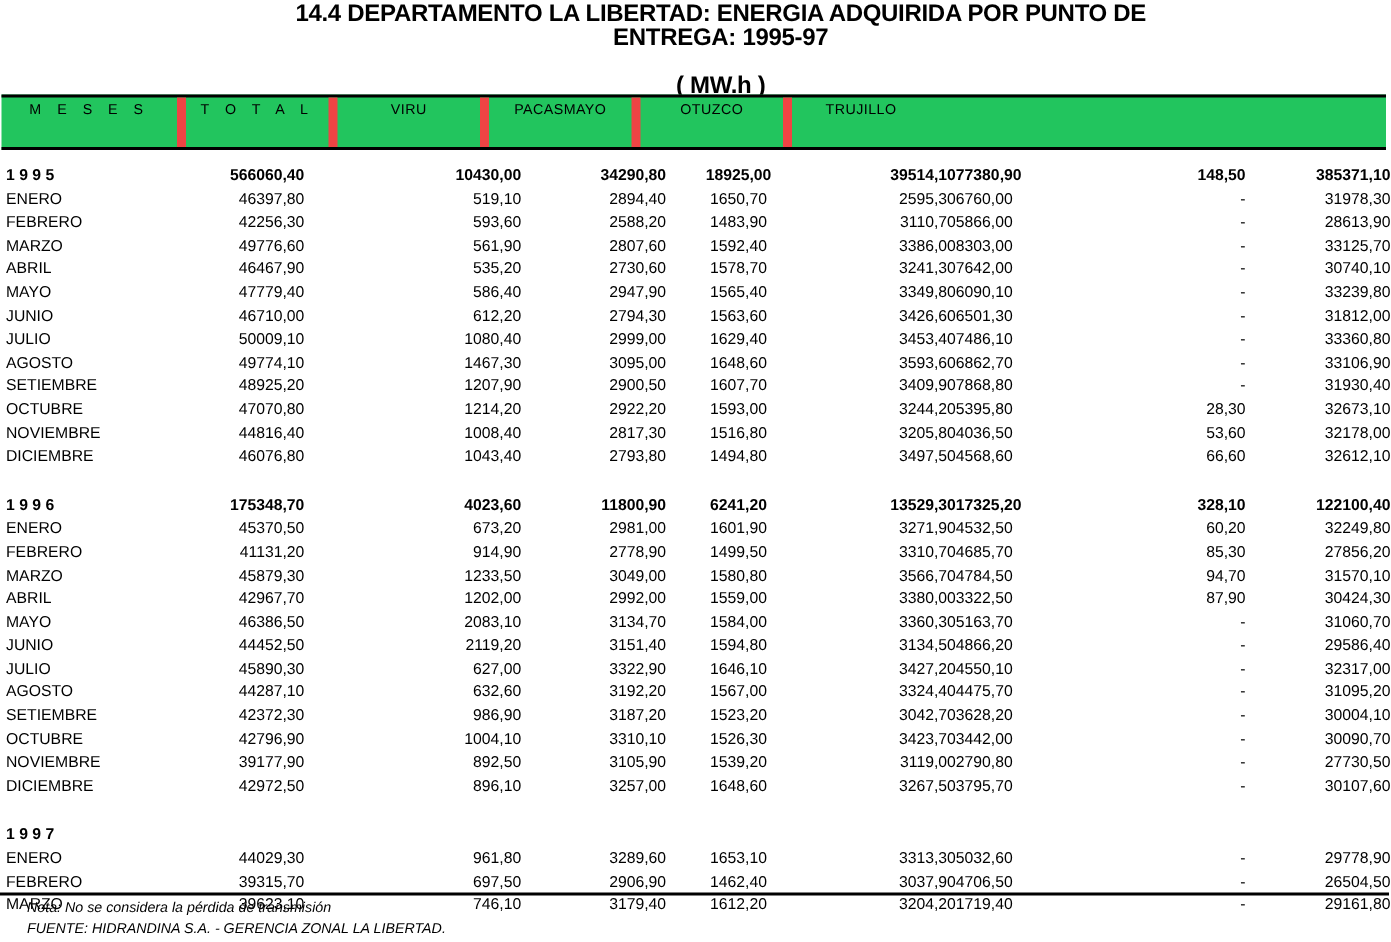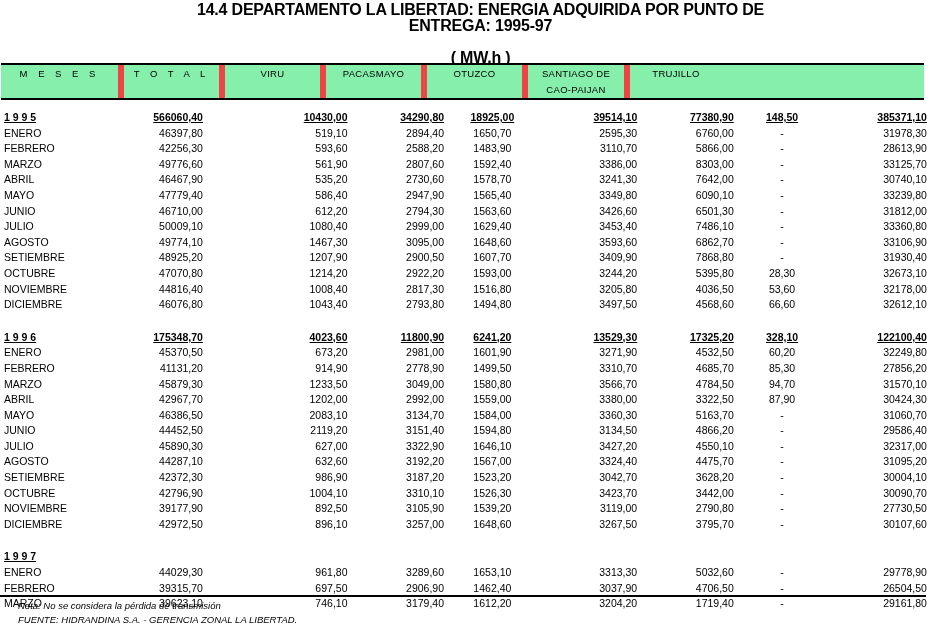--- a/index.html
+++ b/index.html
@@ -4,37 +4,37 @@
 <style>
   html, body { margin: 0; padding: 0; background: #ffffff; }
   body { width: 927px; height: 628px; position: relative; overflow: hidden;
          font-family: "Liberation Sans", sans-serif; color: #000; }
   .title { position: absolute; left: 0; width: 927px; text-align: center;
            font-weight: bold; font-size: 16px; line-height: 16px; letter-spacing: -0.2px; padding-left: 17px; }
   .t1 { top: 2px; }
   .t2 { top: 18px; }
   .t3 { top: 50px; }
   .hdr { position: absolute; top: 63px; left: 1px; width: 923px; height: 33px;
-         background: #86efac; border-top: 2px solid #000; border-bottom: 2px solid #000; display: flex; }
+         background: #22c55e; border-top: 2px solid #000; border-bottom: 2px solid #000; display: flex; }
   .hcell { border-left: 6px solid #ef4444; font-size: 9.5px; text-align: center;
            line-height: 16px; padding-top: 1px; letter-spacing: 0.3px; box-sizing: border-box; }
   .hcell:first-child { border-left: none; }
   .hcell.spaced { letter-spacing: 4px; }
   .rows { position: absolute; top: 110px; left: 0; width: 927px; }
   .row { display: flex; height: 15.6px; line-height: 15.6px; font-size: 10.5px; white-space: nowrap; }
-  .row.year { font-weight: bold; font-size: 10.5px; text-decoration: underline; }
+  .row.year { font-weight: bold; font-size: 10.5px; }
   .row.gap { height: 17px; }
   .c0 { width: 118px; padding-left: 4px; box-sizing: border-box; }
   .c1 { width: 94px; text-align: right; }
   .c2 { width: 101px; text-align: right; padding-left: 48px; }
   .c3 { width: 101px; text-align: right; }
   .c4 { width: 101px; text-align: center; }
   .c5 { width: 101px; text-align: right; }
-  .c6 { width: 101px; text-align: right; }
-  .c7 { width: 101px; text-align: center; padding-right: 0; }
+  .c6 { width: 101px; }
+  .c7 { width: 101px; text-align: right; padding-right: 0; }
   .c8 { width: 101px; text-align: right; }
   .rule { position: absolute; top: 595px; left: 0; width: 926px; height: 0; border-top: 2px solid #000; }
   .note { position: absolute; left: 18px; font-style: italic; font-size: 9.5px; line-height: 13px; }
   .n1 { top: 599px; }
   .n2 { top: 613px; }
 </style>
 </head>
 <body>
 
 <div class="title t1">14.4  DEPARTAMENTO LA LIBERTAD:  ENERGIA ADQUIRIDA POR PUNTO DE</div>
@@ -55,24 +55,20 @@
       <div></div>
     </div>
   <div class="hcell" style="width:101px">
       <div>PACASMAYO</div>
       <div></div>
     </div>
   <div class="hcell" style="width:101px">
       <div>OTUZCO</div>
       <div></div>
     </div>
-  <div class="hcell" style="width:102px">
-      <div>SANTIAGO DE</div>
-      <div>CAO-PAIJAN</div>
-    </div>
   <div class="hcell" style="width:98px">
       <div>TRUJILLO</div>
       <div></div>
     </div>
 </div>
 
 <div class="rows" id="rows">
     <div class="row year">
       <div class="c0">1 9 9 5</div>
       <div class="c1">566060,40</div>

